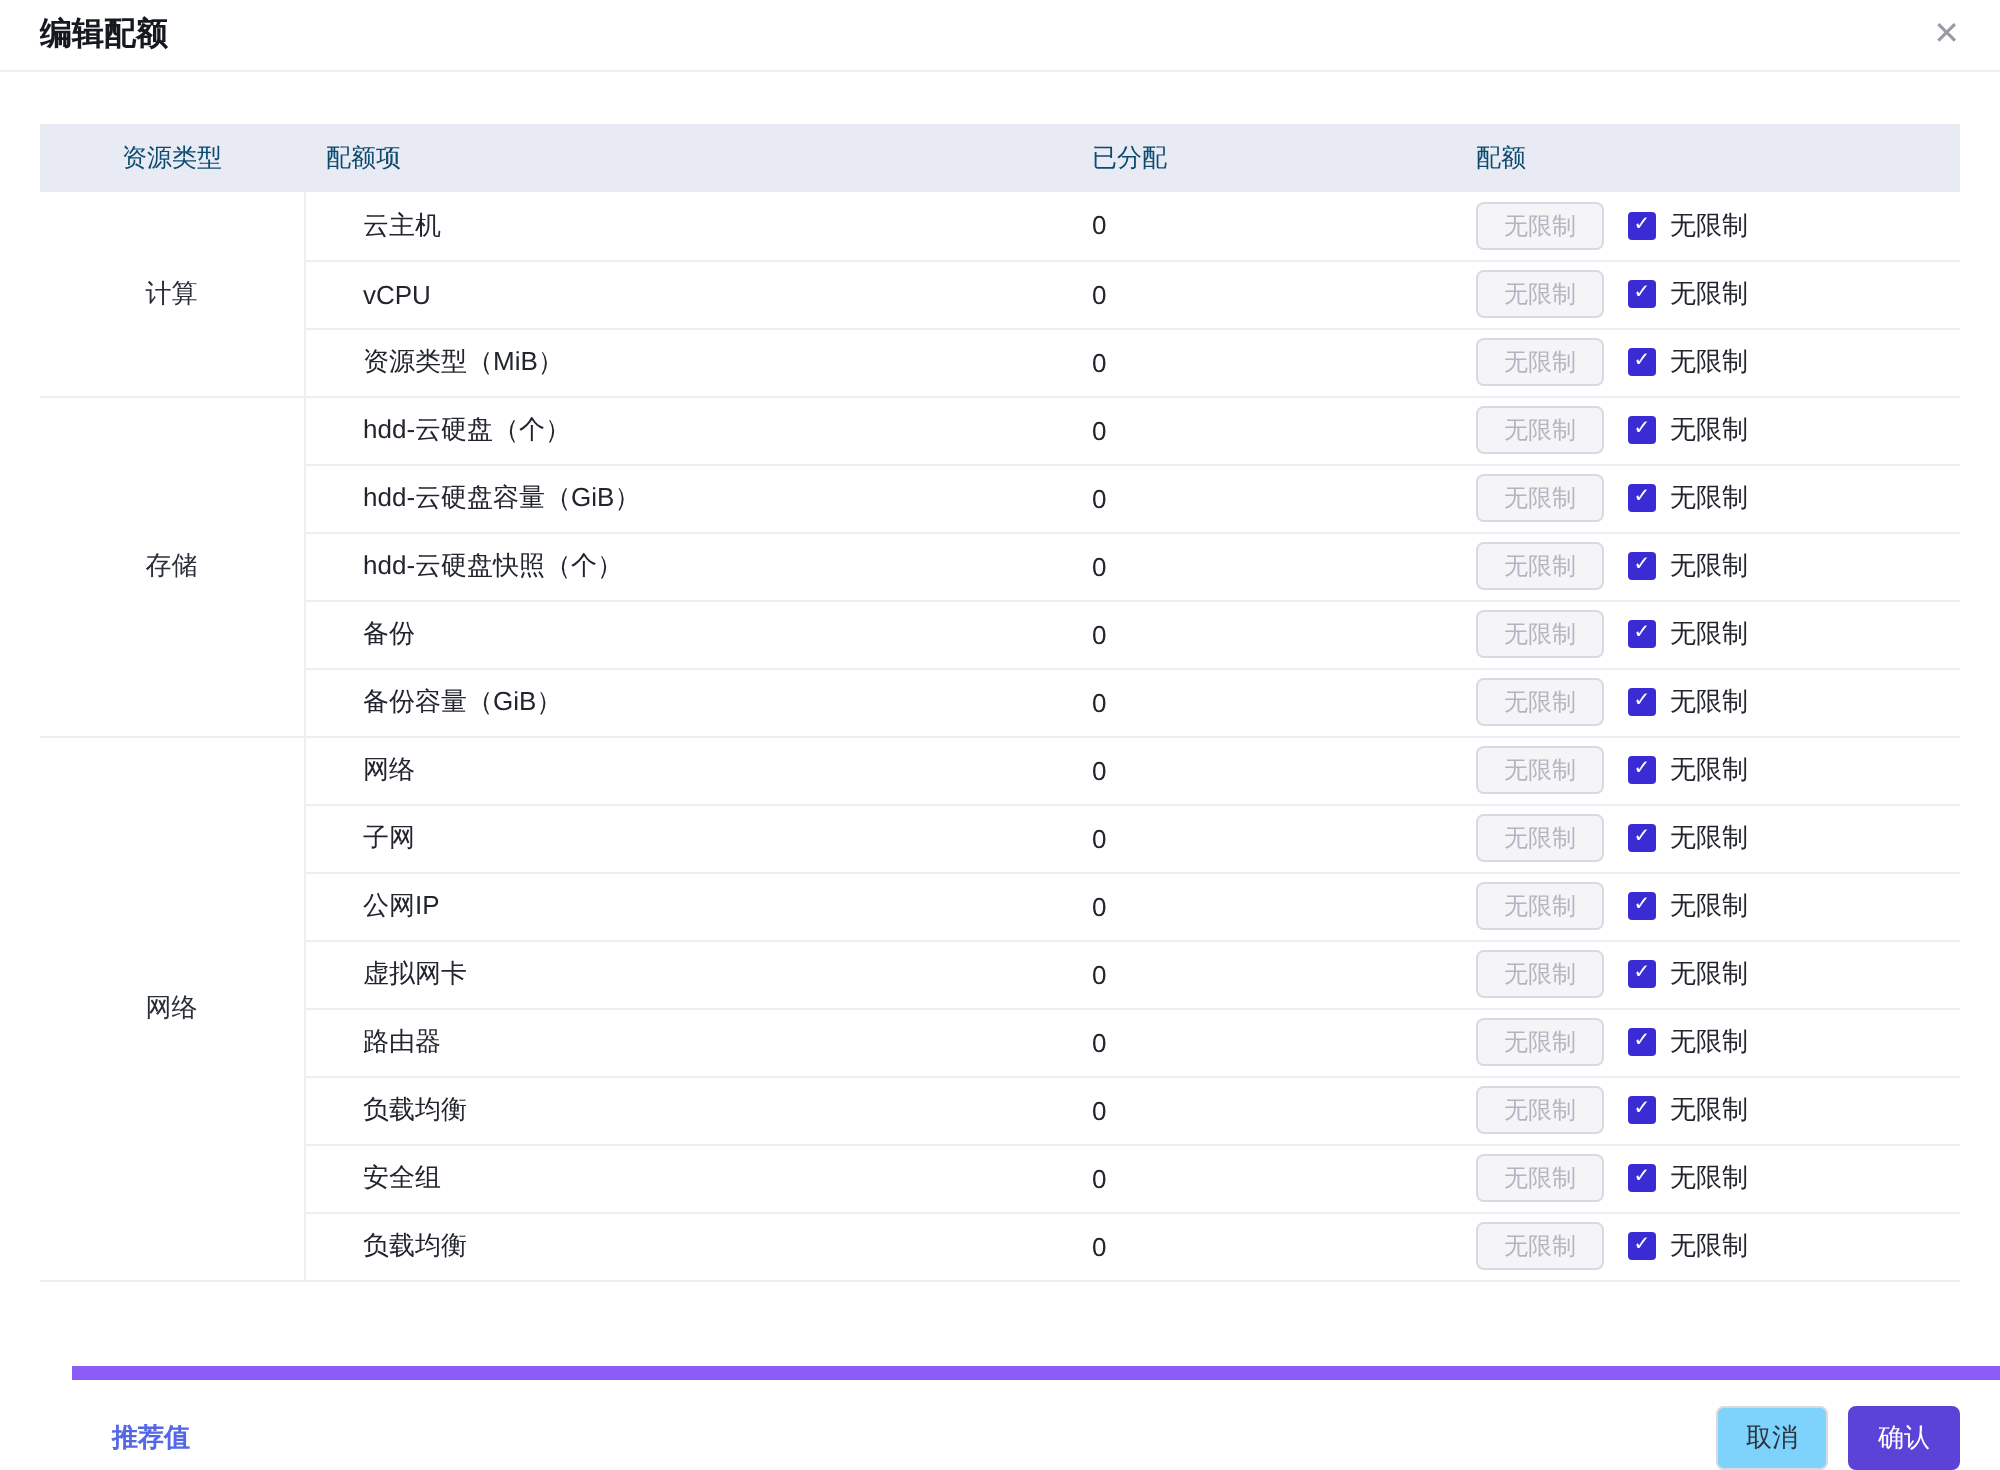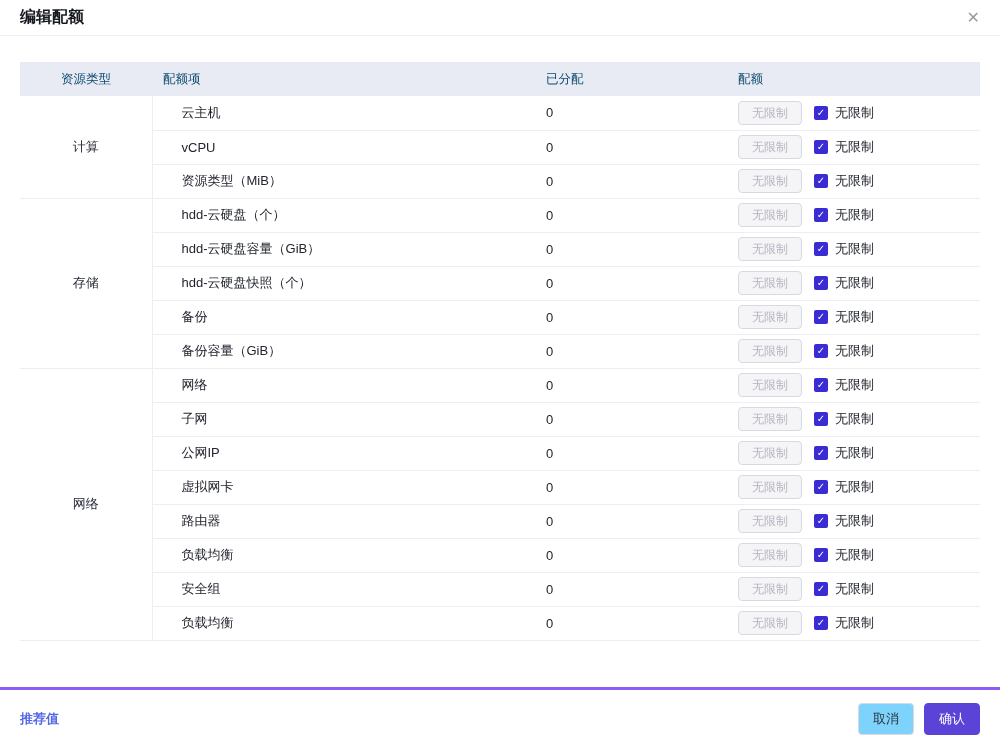--- a/index.html
+++ b/index.html
@@ -69,23 +69,23 @@
     color: #ffffff; font-size: 10px; font-weight: bold;
     display: flex; align-items: center; justify-content: center;
     line-height: 1;
   }
   .checkbox-label { margin-left: 7px; font-size: 13px; color: #22252e; }
 
   
   .dialog-footer {
     flex: 0 0 auto;
     margin-top: 13px;
-    border-top: 3px solid #8b5cf6;
+    border-top: 7px solid #8b5cf6;
     padding: 13px 20px 0 20px;
-    display: flex; align-items: center; justify-content: space-between;
+    display: flex; align-items: center; justify-content: space-between; margin-left: 36px;
   }
   .recommended-link {
     color: var(--link-color, #5468e6); font-size: 13px; font-weight: bold;
     cursor: pointer; text-decoration: none;
   }
   .footer-buttons { display: flex; gap: 10px; }
   .btn {
     height: 32px; min-width: 52px; padding: 0 14px;
     border-radius: 4px; font-size: 13px; cursor: pointer;
     font-family: inherit; line-height: 30px;

